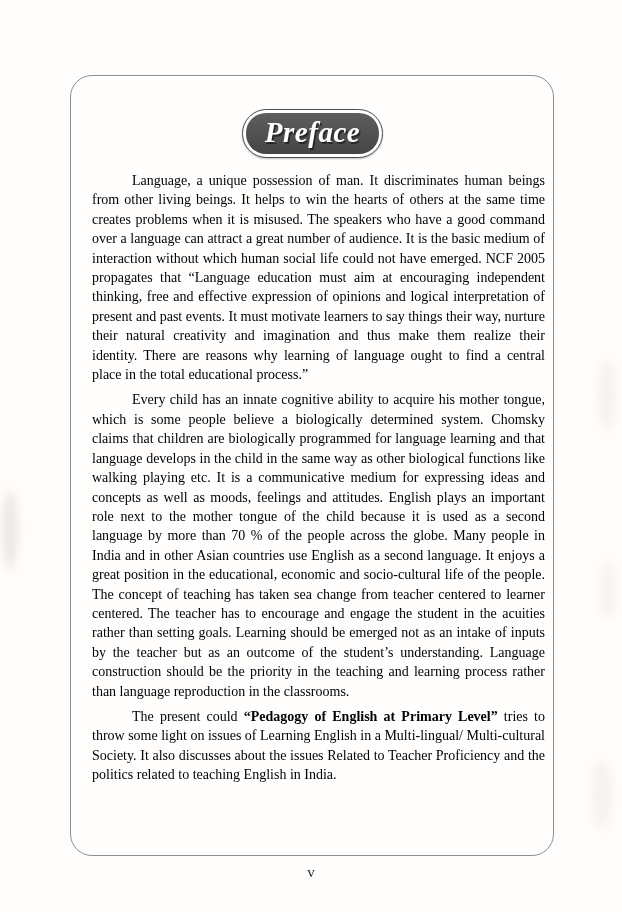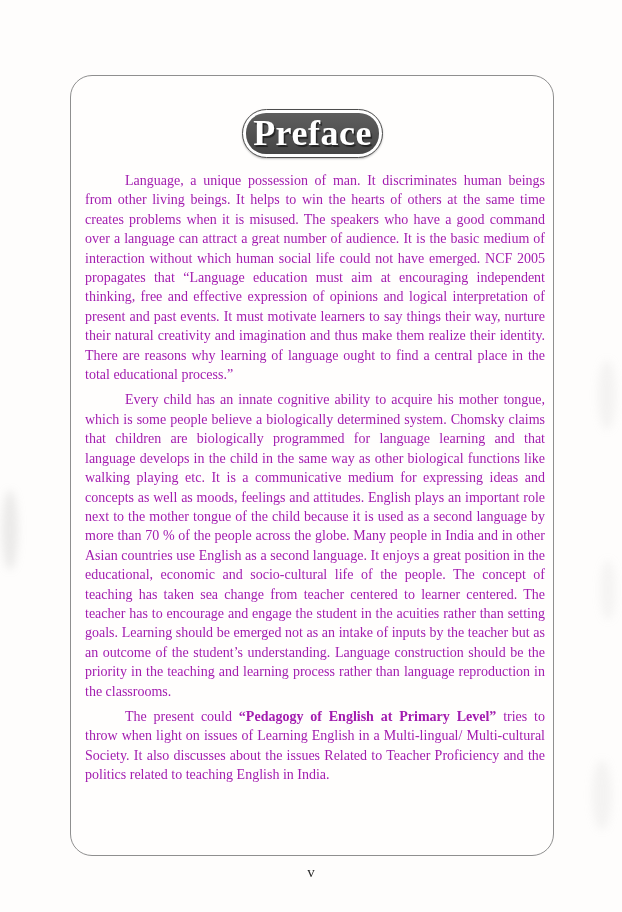--- a/index.html
+++ b/index.html
@@ -42,32 +42,33 @@
     background: #ffffff;
     box-shadow: 0 1px 2px rgba(0,0,0,0.25);
   }
   .badge-inner {
     height: 100%;
     border-radius: 20px;
     background: linear-gradient(#5e5e5e, #454545);
     display: flex; align-items: center; justify-content: center;
   }
   .badge-text {
+    font-style: italic;
     font-weight: 700;
-    font-size: 36px;
+    font-size: 29px;
     color: #ffffff;
     letter-spacing: 0.5px;
     text-shadow: 1.5px 1.5px 1px rgba(0,0,0,0.55);
     transform: translateY(-1px);
   }
   .para {
-    margin: 0 0 6px 5px;
+    margin: 0 0 6px 12px;
     font-size: 14px;
     line-height: 19.4px;
-    color: #a21caf;
+    color: #000000;
     text-align: justify;
     text-indent: 40px;
   }
   .para b { font-weight: 700; }
   .page-num {
     position: absolute;
     left: 0; right: 0; top: 864px;
     text-align: center;
     font-size: 15px;
     color: #2b2b2b;
@@ -88,19 +89,19 @@
     <div class="badge-outer">
       <div class="badge-inner">
         <span class="badge-text">Preface</span>
       </div>
     </div>
 
     <p class="para">Language, a unique possession of man. It discriminates human beings from other living beings. It helps to win the hearts of others at the same time creates problems when it is misused. The speakers who have a good command over a language can attract a great number of audience. It is the basic medium of interaction without which human social life could not have emerged. NCF 2005 propagates that “Language education must aim at encouraging independent thinking, free and effective expression of opinions and logical interpretation of present and past events. It must motivate learners to say things their way, nurture their natural creativity and imagination and thus make them realize their identity. There are reasons why learning of language ought to find a central place in the total educational process.”</p>
 
     <p class="para">Every child has an innate cognitive ability to acquire his mother tongue, which is some people believe a biologically determined system. Chomsky claims that children are biologically programmed for language learning and that language develops in the child in the same way as other biological functions like walking playing etc. It is a communicative medium for expressing ideas and concepts as well as moods, feelings and attitudes. English plays an important role next to the mother tongue of the child because it is used as a second language by more than 70 % of the people across the globe. Many people in India and in other Asian countries use English as a second language. It enjoys a great position in the educational, economic and socio-cultural life of the people. The concept of teaching has taken sea change from teacher centered to learner centered. The teacher has to encourage and engage the student in the acuities rather than setting goals. Learning should be emerged not as an intake of inputs by the teacher but as an outcome of the student’s understanding. Language construction should be the priority in the teaching and learning process rather than language reproduction in the classrooms.</p>
 
-    <p class="para"><span>The present could </span><b>“Pedagogy of English at Primary Level”</b><span> tries to throw when light on issues of Learning English in a Multi-lingual/ Multi-cultural Society. It also discusses about the issues Related to Teacher Proficiency and the politics related to teaching English in India.</span></p>
+    <p class="para"><span>The present could </span><b>“Pedagogy of English at Primary Level”</b><span> tries to throw some light on issues of Learning English in a Multi-lingual/ Multi-cultural Society. It also discusses about the issues Related to Teacher Proficiency and the politics related to teaching English in India.</span></p>
 
   </div>
 
   <div class="page-num">v</div>
 
 </div>
 
 </body></html>

